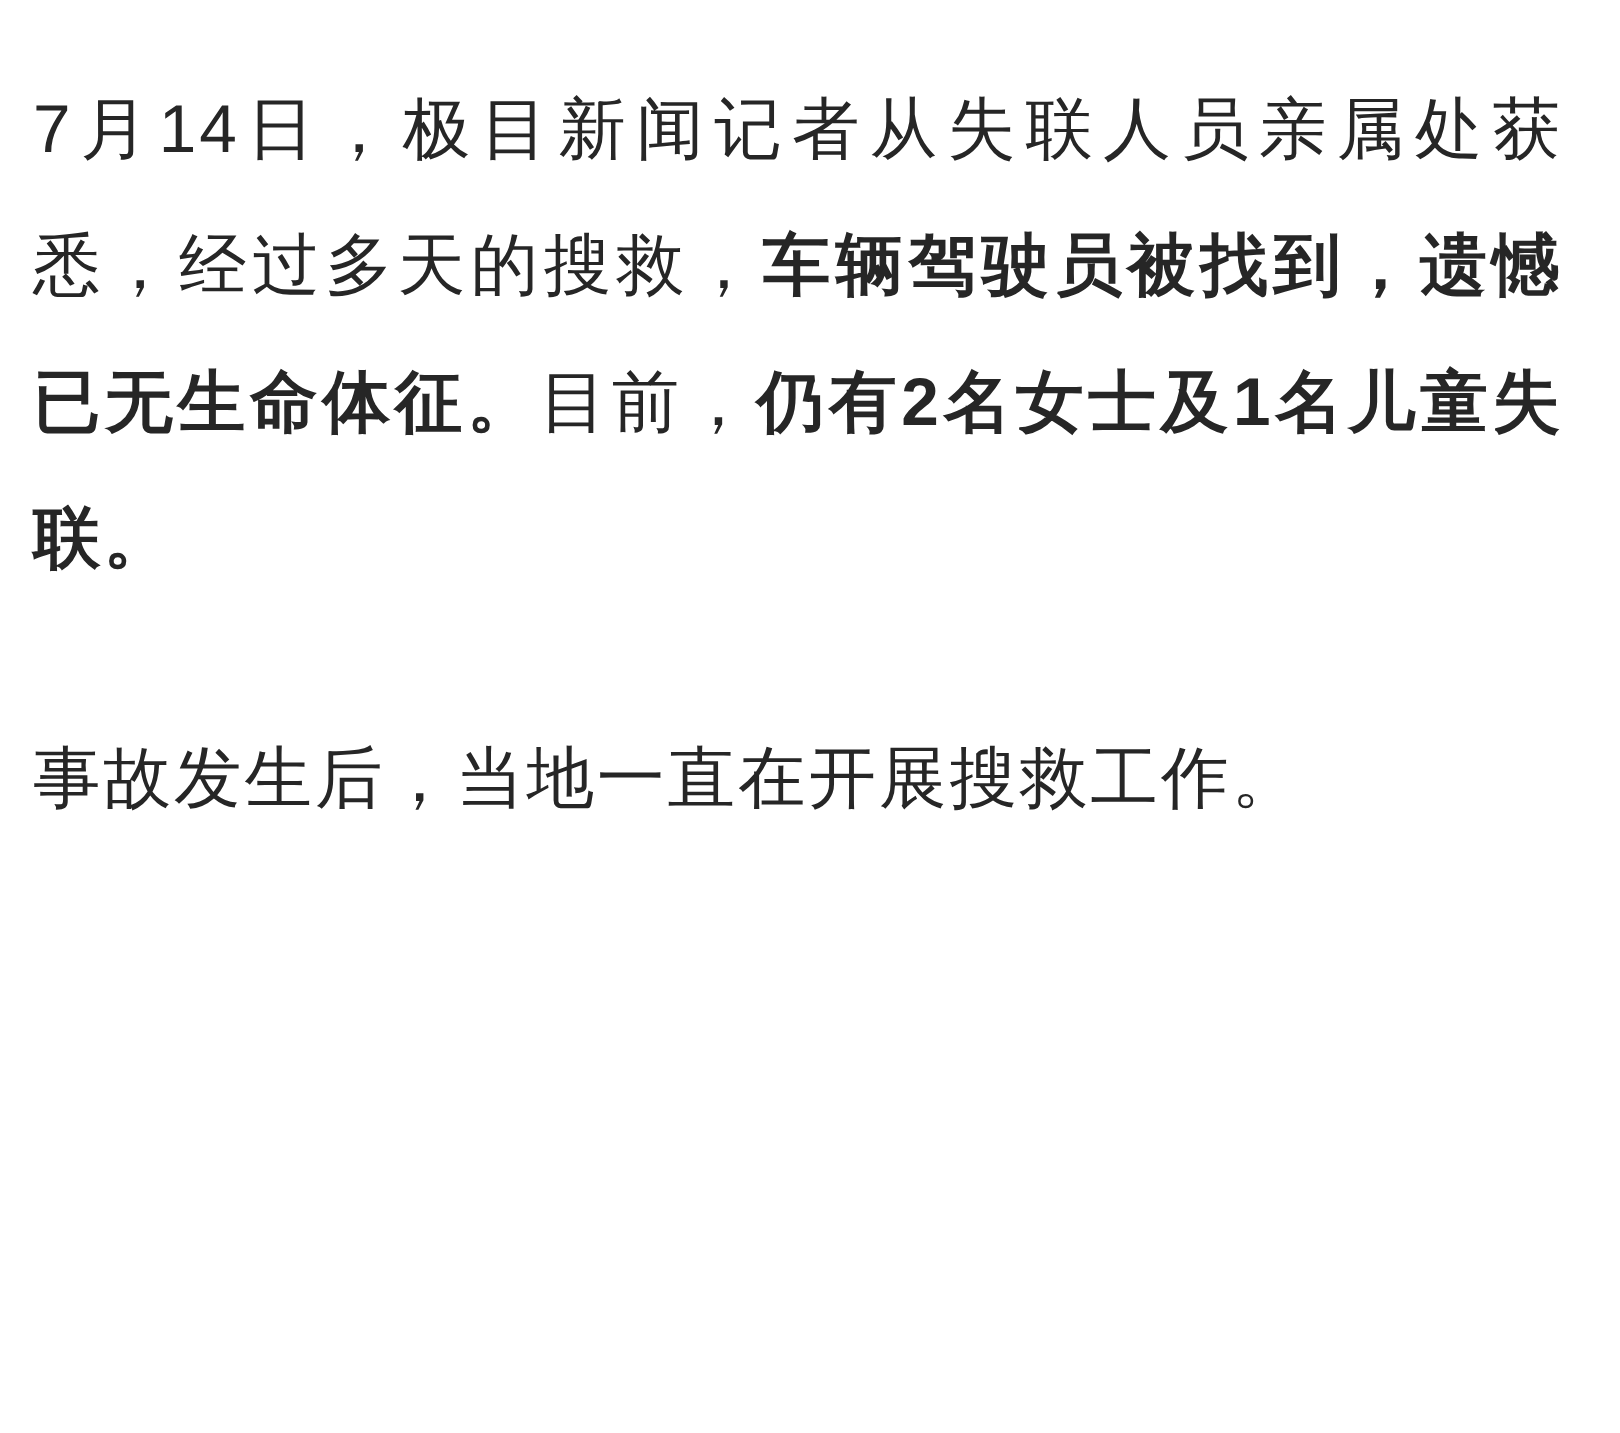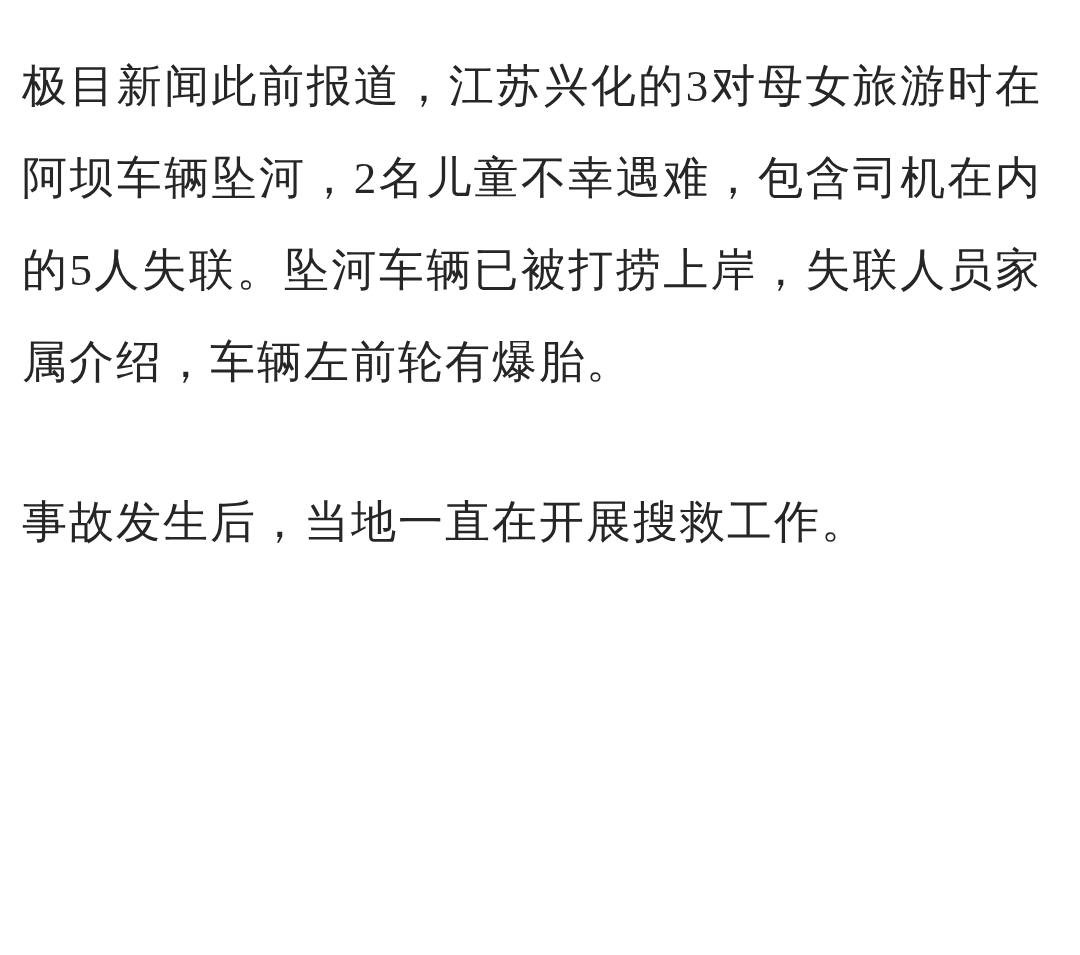--- a/index.html
+++ b/index.html
@@ -35,22 +35,22 @@
   }
   .num-serif {
     font-family: "Liberation Serif", "DejaVu Serif", serif;
   }
 </style>
 </head>
 <body>
 
 <div class="article">
 
+  <p>
+    <span>7月14日，极目新闻记者从失联人员亲属处获悉，经过多天的搜救，</span><strong>车辆驾驶员被找到，遗憾已无生命体征。</strong><span>目前，</span><strong>仍有2名女士及1名儿童失联。</strong>
+  </p>
 
-  <p>
-    <span>极目新闻此前报道，江苏兴化的</span><span class="num-serif">3</span><span>对母女旅游时在阿坝车辆坠河，</span><span class="num-serif">2</span><span>名儿童不幸遇难，包含司机在内的</span><span class="num-serif">5</span><span>人失联。坠河车辆已被打捞上岸，失联人员家属介绍，车辆左前轮有爆胎。</span>
-  </p>
 
   <p class="para-last">
     <span>事故发生后，当地一直在开展搜救工作。</span>
   </p>
 
 </div>
 
 </body></html>

